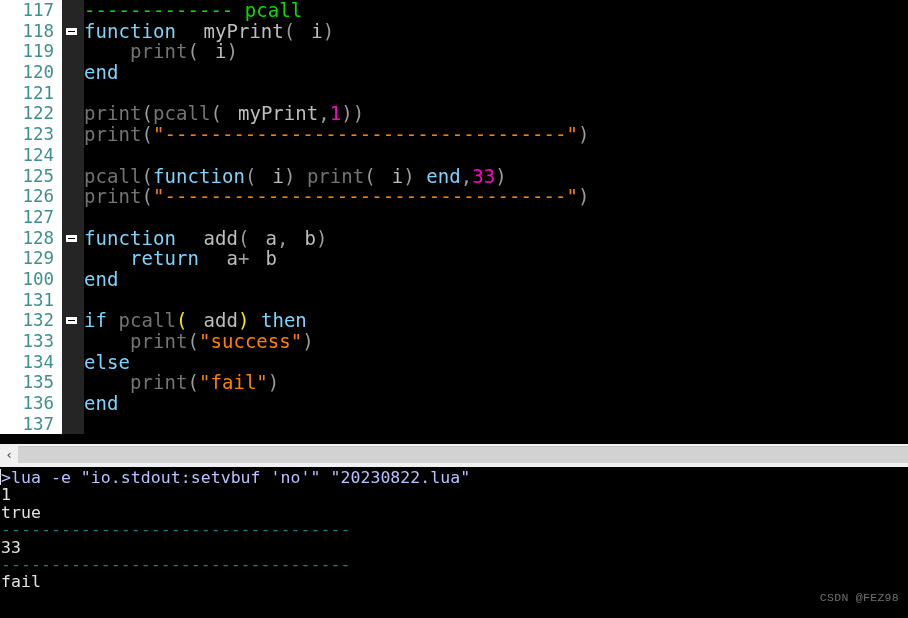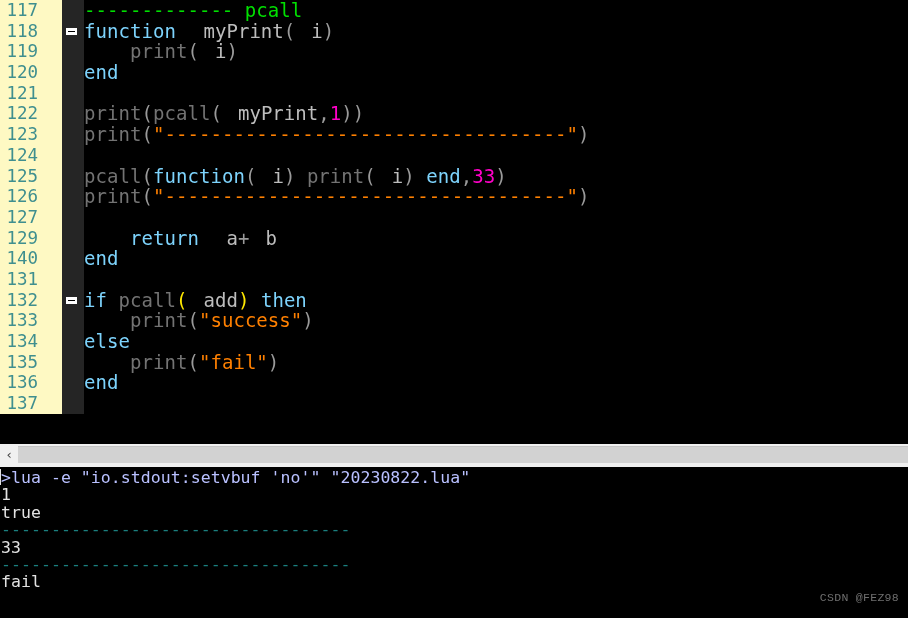--- a/index.html
+++ b/index.html
@@ -40,25 +40,25 @@
     align-items: flex-start;
     height: 20.7px;
     line-height: 20.7px;
     white-space: pre;
   }
 
   .gutter-num {
     width: 62px;
     min-width: 62px;
     text-align: right;
-    padding-right: 24px;
+    padding-right: 8px;
     color: #3f8f8f;
     font-size: 17.5px;
     letter-spacing: 0px;
-    background: #fef9c3;
+    background: #ffffff;
     height: 20.7px;
     line-height: 20.7px;
   }
 
   .fold-col {
     width: 22px;
     min-width: 22px;
     background: #252525;
     height: 20.7px;
     position: relative;
@@ -182,22 +182,23 @@
         <div class="row"><div class="gutter-num">118</div><div class="fold-col"><div class="fold-marker"></div></div><div class="code-text"><span class="t-kw">function</span><span class="t-plain"> </span><span class="t-ident">myPrint</span><span class="t-punct">(</span><span class="t-ident">i</span><span class="t-punct">)</span></div></div>
         <div class="row"><div class="gutter-num">119</div><div class="fold-col"></div><div class="code-text"><span class="t-plain">    </span><span class="t-fn">print</span><span class="t-punct">(</span><span class="t-ident">i</span><span class="t-punct">)</span></div></div>
         <div class="row"><div class="gutter-num">120</div><div class="fold-col"></div><div class="code-text"><span class="t-kw">end</span></div></div>
         <div class="row"><div class="gutter-num">121</div><div class="fold-col"></div><div class="code-text"></div></div>
         <div class="row"><div class="gutter-num">122</div><div class="fold-col"></div><div class="code-text"><span class="t-fn">print</span><span class="t-punct">(</span><span class="t-fn">pcall</span><span class="t-punct">(</span><span class="t-ident">myPrint</span><span class="t-punct">,</span><span class="t-num">1</span><span class="t-punct">))</span></div></div>
         <div class="row"><div class="gutter-num">123</div><div class="fold-col"></div><div class="code-text"><span class="t-fn">print</span><span class="t-punct">(</span><span class="t-str">"-----------------------------------"</span><span class="t-punct">)</span></div></div>
         <div class="row"><div class="gutter-num">124</div><div class="fold-col"></div><div class="code-text"></div></div>
         <div class="row"><div class="gutter-num">125</div><div class="fold-col"></div><div class="code-text"><span class="t-fn">pcall</span><span class="t-punct">(</span><span class="t-kw">function</span><span class="t-punct">(</span><span class="t-ident">i</span><span class="t-punct">)</span><span class="t-plain"> </span><span class="t-fn">print</span><span class="t-punct">(</span><span class="t-ident">i</span><span class="t-punct">)</span><span class="t-plain"> </span><span class="t-kw">end</span><span class="t-punct">,</span><span class="t-num">33</span><span class="t-punct">)</span></div></div>
         <div class="row"><div class="gutter-num">126</div><div class="fold-col"></div><div class="code-text"><span class="t-fn">print</span><span class="t-punct">(</span><span class="t-str">"-----------------------------------"</span><span class="t-punct">)</span></div></div>
         <div class="row"><div class="gutter-num">127</div><div class="fold-col"></div><div class="code-text"></div></div>
+        <div class="row"><div class="gutter-num">128</div><div class="fold-col"><div class="fold-marker"></div></div><div class="code-text"><span class="t-kw">function</span><span class="t-plain"> </span><span class="t-ident">add</span><span class="t-punct">(</span><span class="t-ident">a</span><span class="t-punct">,</span><span class="t-ident">b</span><span class="t-punct">)</span></div></div>
         <div class="row"><div class="gutter-num">129</div><div class="fold-col"></div><div class="code-text"><span class="t-plain">    </span><span class="t-kw">return</span><span class="t-plain"> </span><span class="t-ident">a</span><span class="t-punct">+</span><span class="t-ident">b</span></div></div>
-        <div class="row"><div class="gutter-num">140</div><div class="fold-col"></div><div class="code-text"><span class="t-kw">end</span></div></div>
+        <div class="row"><div class="gutter-num">100</div><div class="fold-col"></div><div class="code-text"><span class="t-kw">end</span></div></div>
         <div class="row"><div class="gutter-num">131</div><div class="fold-col"></div><div class="code-text"></div></div>
         <div class="row"><div class="gutter-num">132</div><div class="fold-col"><div class="fold-marker"></div></div><div class="code-text"><span class="t-kw">if</span><span class="t-plain"> </span><span class="t-fn">pcall</span><span class="t-brmatch">(</span><span class="t-ident">add</span><span class="t-brmatch">)</span><span class="t-plain"> </span><span class="t-kw">then</span></div></div>
         <div class="row"><div class="gutter-num">133</div><div class="fold-col"></div><div class="code-text"><span class="t-plain">    </span><span class="t-fn">print</span><span class="t-punct">(</span><span class="t-str">"success"</span><span class="t-punct">)</span></div></div>
         <div class="row"><div class="gutter-num">134</div><div class="fold-col"></div><div class="code-text"><span class="t-kw">else</span></div></div>
         <div class="row"><div class="gutter-num">135</div><div class="fold-col"></div><div class="code-text"><span class="t-plain">    </span><span class="t-fn">print</span><span class="t-punct">(</span><span class="t-str">"fail"</span><span class="t-punct">)</span></div></div>
         <div class="row"><div class="gutter-num">136</div><div class="fold-col"></div><div class="code-text"><span class="t-kw">end</span></div></div>
         <div class="row"><div class="gutter-num">137</div><div class="fold-col"></div><div class="code-text"></div></div>
       </div>
   </div>
 

